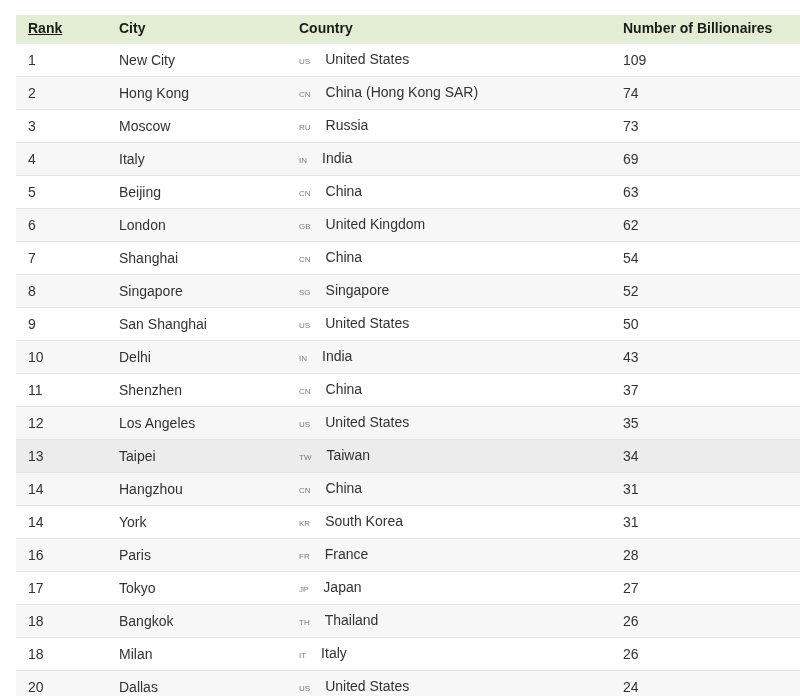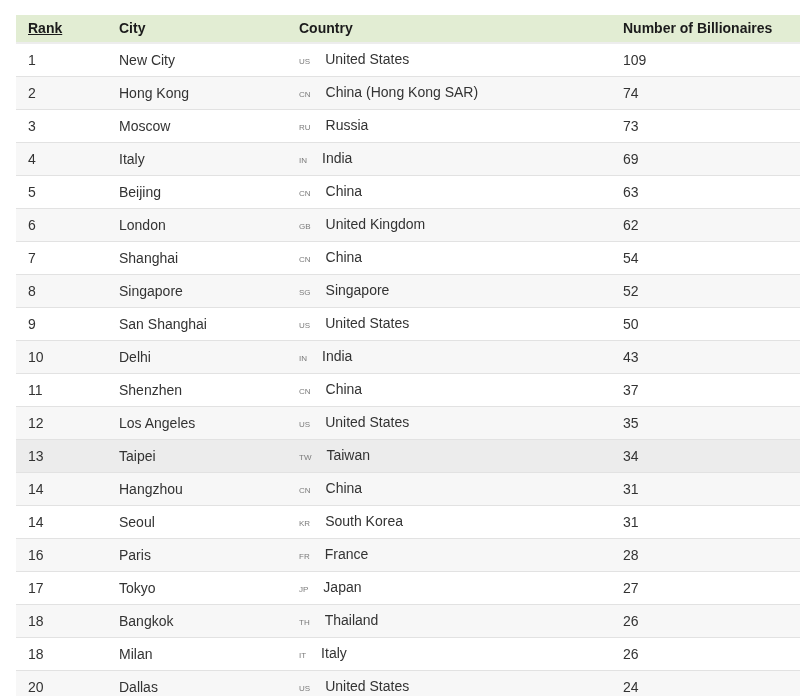--- a/index.html
+++ b/index.html
@@ -147,21 +147,21 @@
     <td>34</td>
   </tr>
         <tr>
     <td>14</td>
     <td>Hangzhou</td>
     <td><span class="cc">cn</span><span>China</span></td>
     <td>31</td>
   </tr>
         <tr>
     <td>14</td>
-    <td>Seoul</td>
+    <td>York</td>
     <td><span class="cc">kr</span><span>South Korea</span></td>
     <td>31</td>
   </tr>
         <tr>
     <td>16</td>
     <td>Paris</td>
     <td><span class="cc">fr</span><span>France</span></td>
     <td>28</td>
   </tr>
         <tr>

